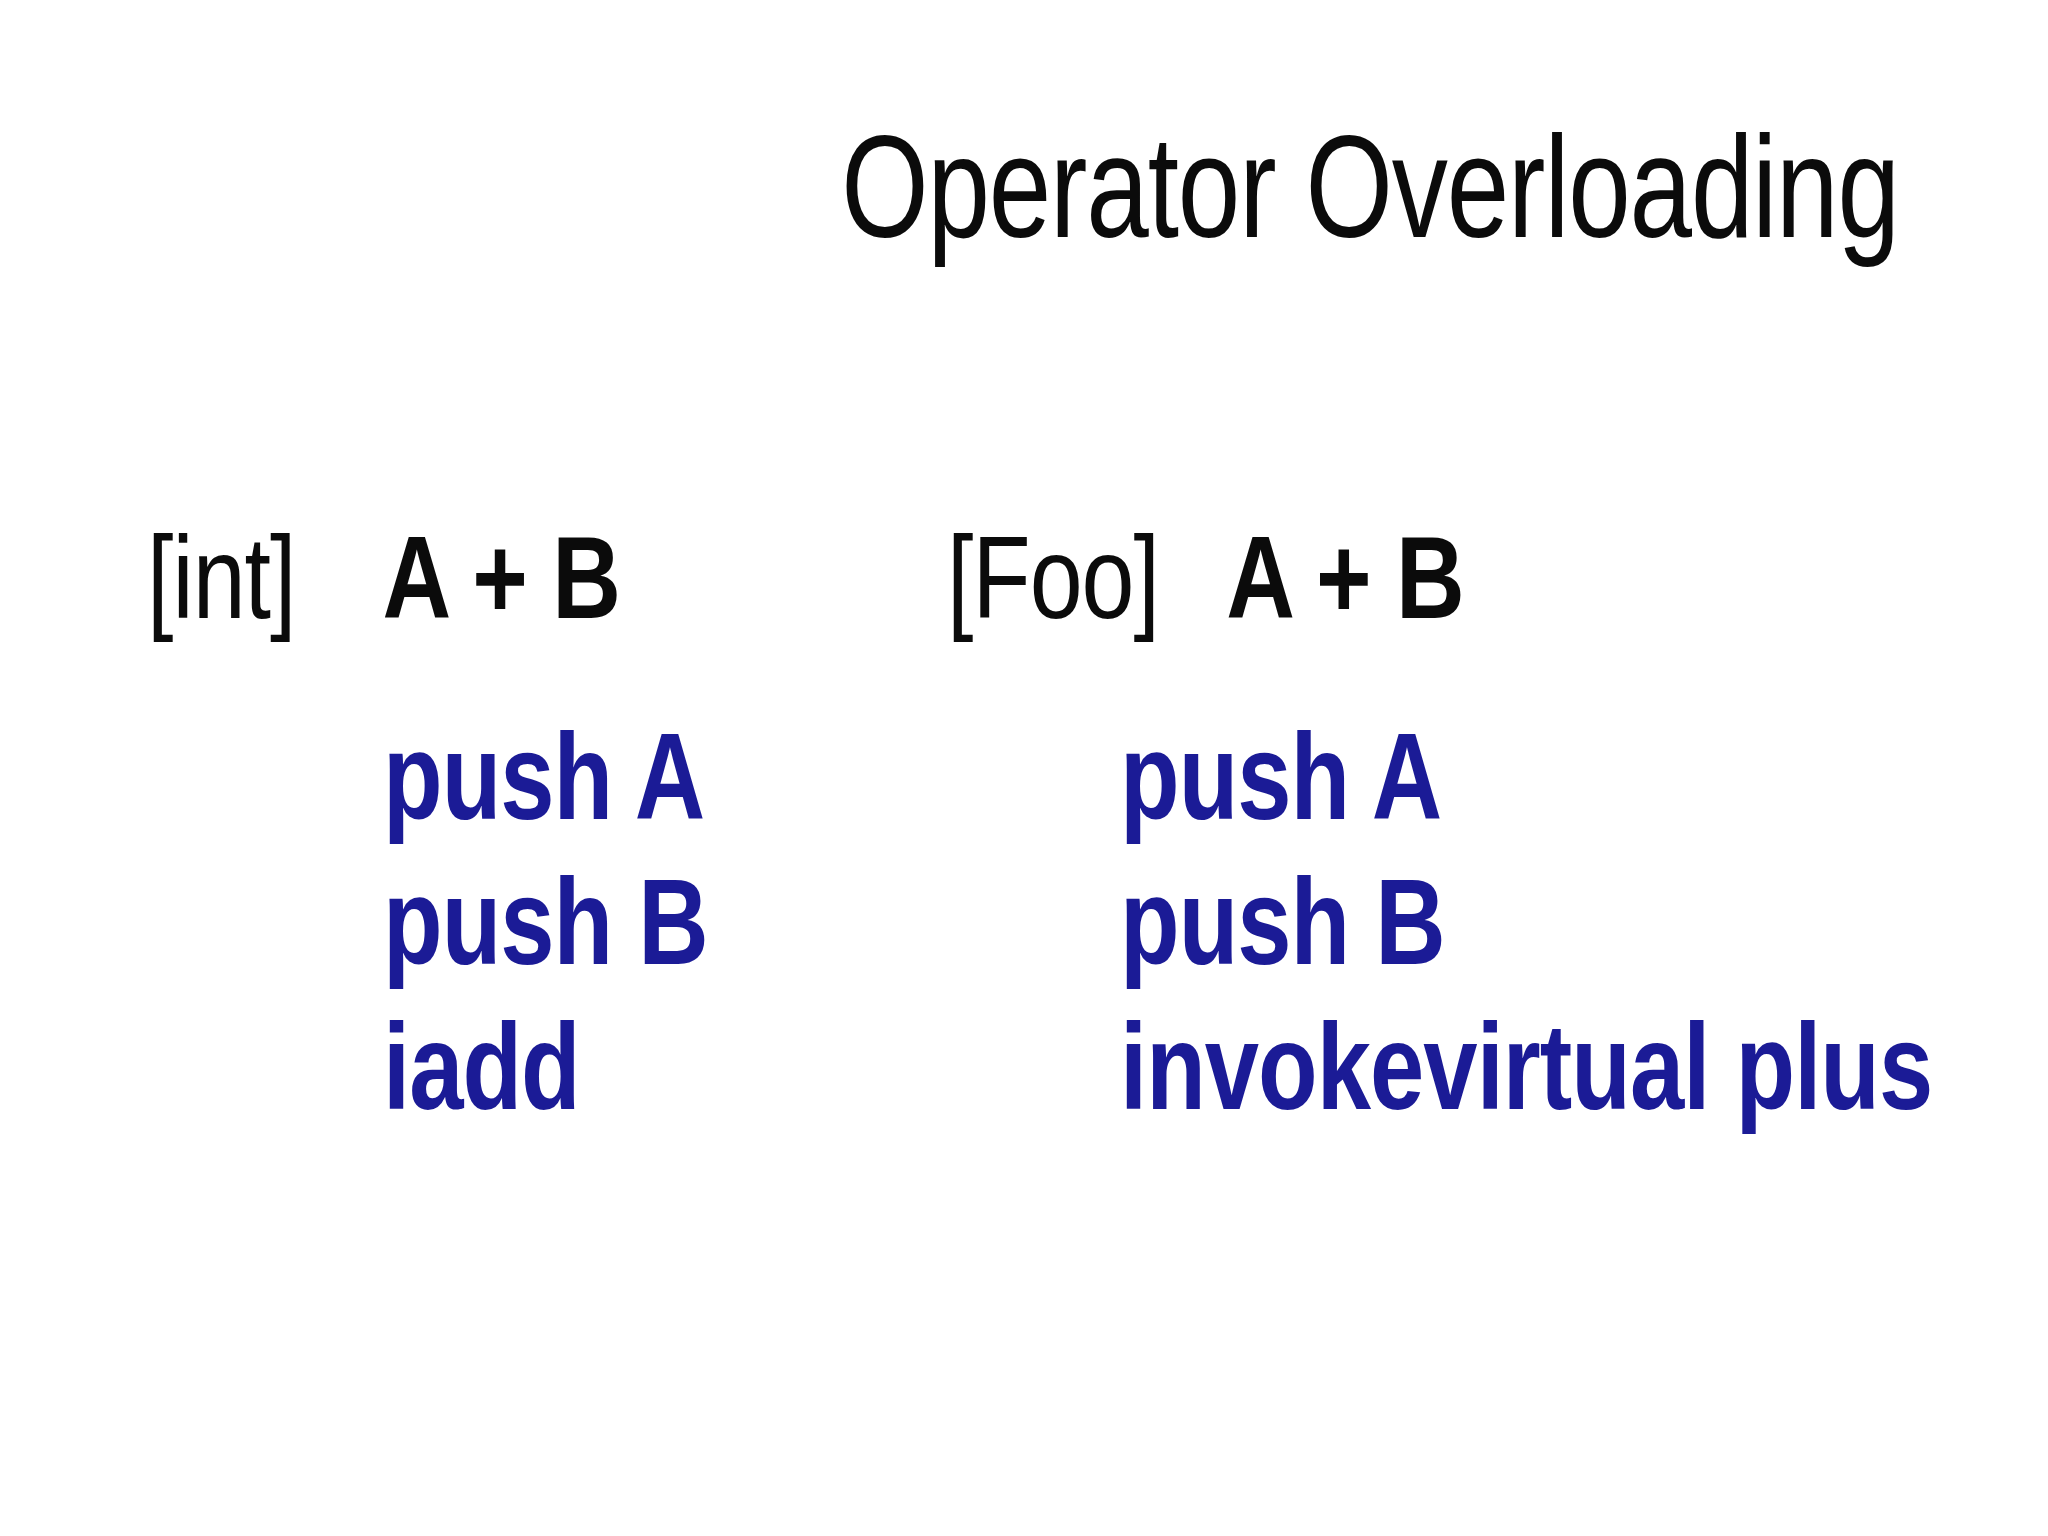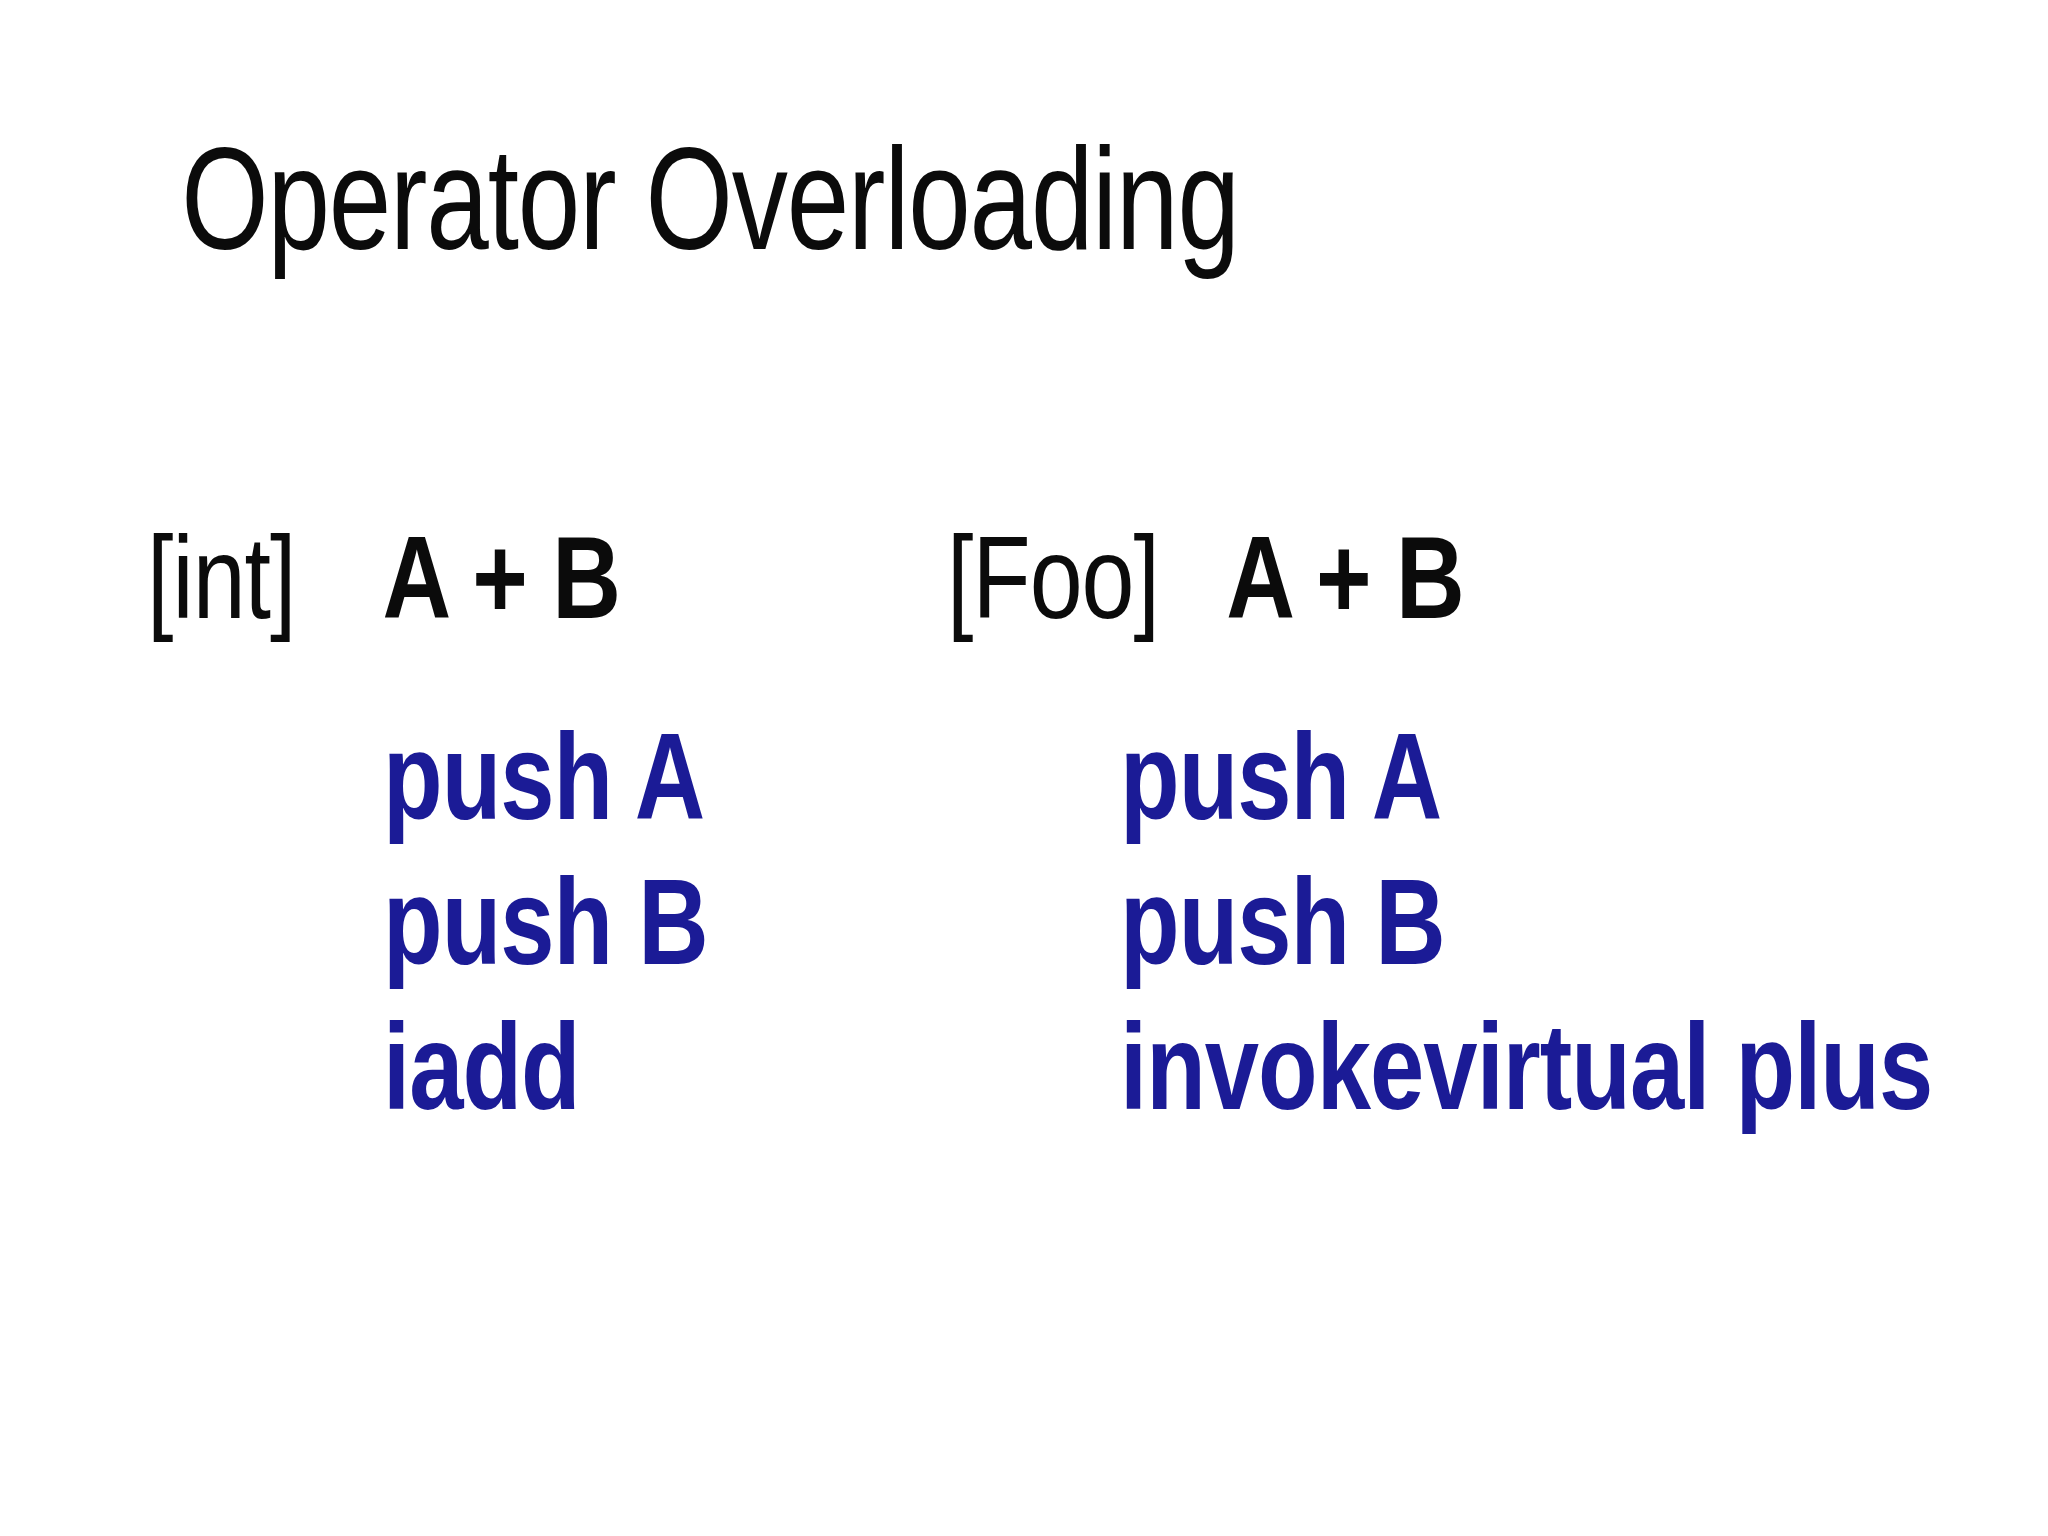--- a/index.html
+++ b/index.html
@@ -12,24 +12,24 @@
     width: 2048px;
     height: 1536px;
     overflow: hidden;
     background: var(--bg, #ffffff);
     font-family: "Liberation Sans", sans-serif;
   }
 
   
   .title-wrap {
     position: absolute;
-    top: 128px;
+    top: 116px;
     left: 0;
     right: 0;
-    text-align: left;
+    text-align: right;
     white-space: nowrap;
     margin-left: 32px;
   }
   .title-text {
     display: inline-block;
     font-size: 144px;
     font-weight: 400;
     line-height: 1;
     color: var(--ink, #0b0b0b);
     letter-spacing: -0.01em;

